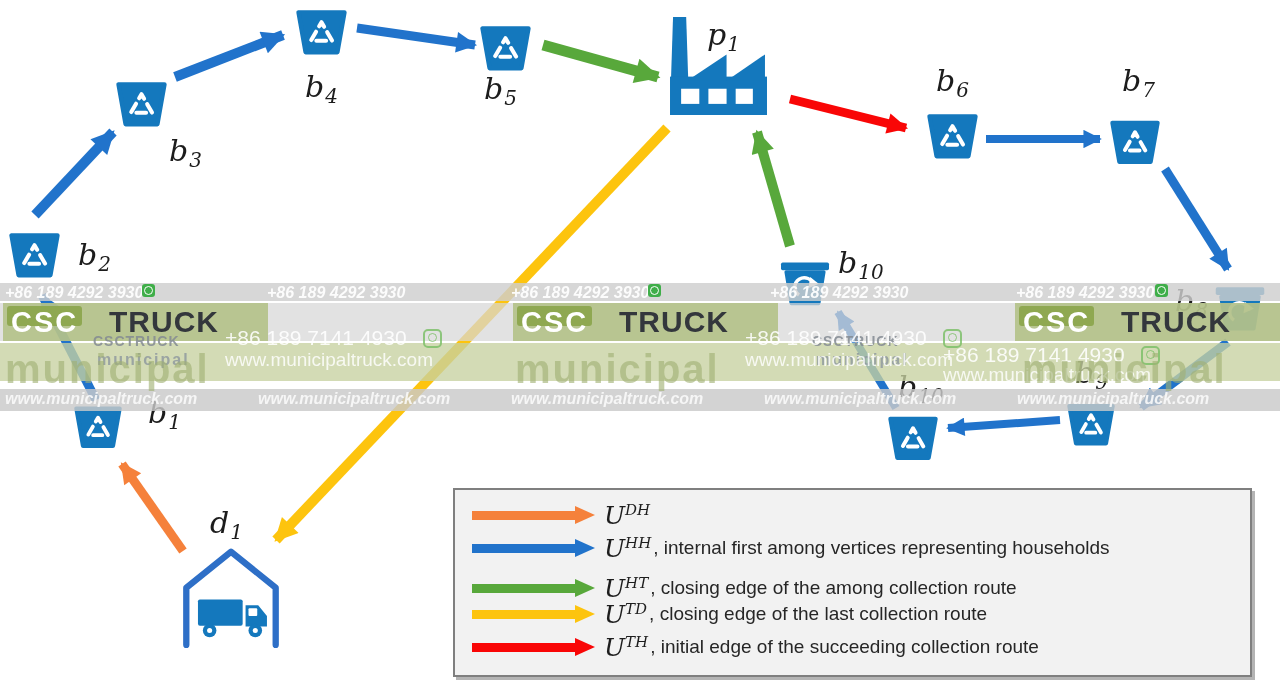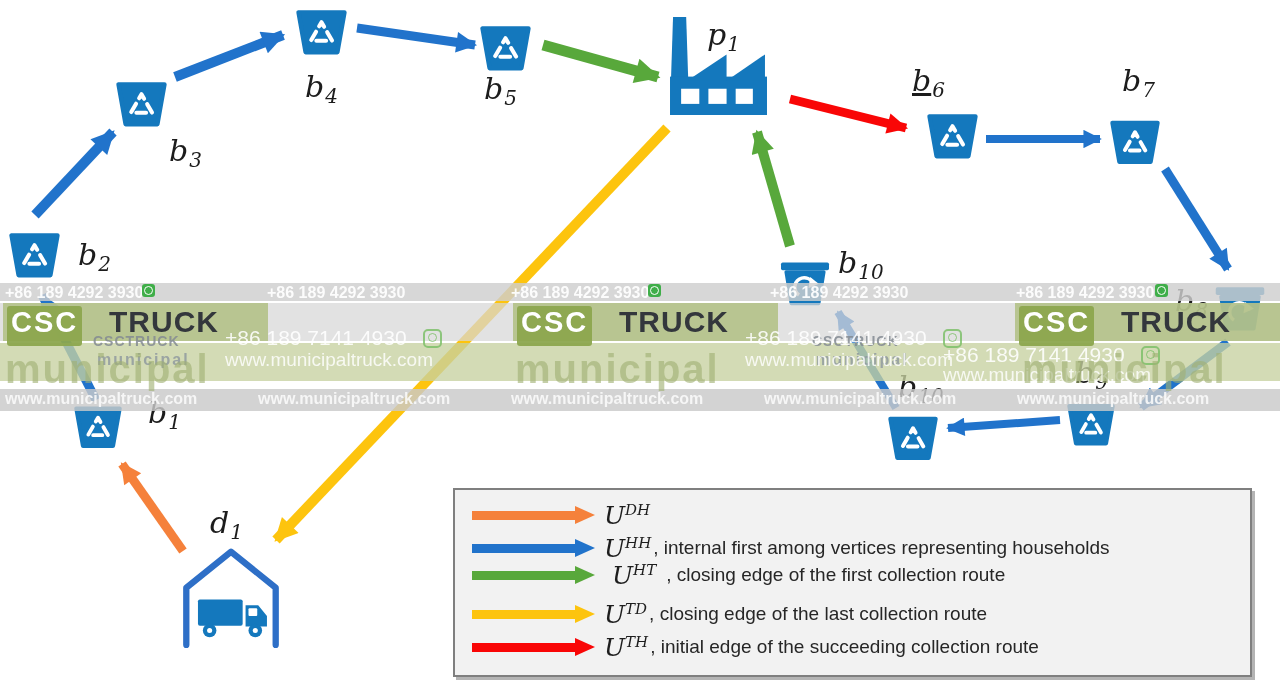--- a/index.html
+++ b/index.html
@@ -14,27 +14,27 @@
   #edge-layer{position:absolute;left:0;top:0;z-index:1;}
   .node{z-index:2;}
   .nlabel{z-index:3;}
   
   .wm{position:absolute;left:0;width:1280px;z-index:5;pointer-events:none;}
   .wm-band-a{top:283px;height:18px;background:rgba(206,206,206,.82);}
   .wm-band-bu{top:303px;height:38px;background:rgba(215,215,215,.72);}
   .wm-band-bl{top:343px;height:38px;background:rgba(199,209,160,.78);}
   .wm-band-c{top:389px;height:22px;background:rgba(201,201,201,.82);}
   .wm-item{position:absolute;white-space:nowrap;z-index:6;pointer-events:none;}
-  .wm-phone-a,.wm-url-c{font-weight:700;font-size:16px;color:rgba(255,255,255,.93);}
+  .wm-phone-a,.wm-url-c{font-style:italic;font-weight:700;font-size:16px;color:rgba(255,255,255,.93);}
   .wm-url-c{color:rgba(250,250,250,.88);}
   .wm-wa{width:13px;height:13px;background:#3fae49;border-radius:3px;display:inline-block;}
   .wm-wa i{display:block;width:7px;height:7px;margin:2px auto 0;border:1.6px solid #fff;border-radius:50%;}
   .wm-wa-ring{width:15px;height:15px;border:2px solid rgba(120,190,100,.8);border-radius:5px;}
   .wm-green-tile{position:absolute;top:303px;height:38px;background:rgba(172,189,122,.78);z-index:5;}
-  .wm-chip{position:absolute;top:306px;height:40px;background:rgba(140,167,78,.95);border-radius:3px;
+  .wm-chip{position:absolute;top:306px;height:20px;background:rgba(140,167,78,.95);border-radius:3px;
            color:#fff;font-weight:800;font-size:29px;letter-spacing:2px;line-height:32px;
            padding:0 4px;z-index:6;}
   .wm-truck{position:absolute;top:305px;font-weight:800;font-size:30px;letter-spacing:1px;
             color:#33373c;z-index:6;}
   .wm-stack-a{font-weight:700;font-size:14px;letter-spacing:1px;color:rgba(130,138,146,.85);}
   .wm-stack-b{font-weight:600;font-size:16px;letter-spacing:2px;color:rgba(140,150,158,.8);}
   .wm-phone-b{font-weight:400;font-size:21px;color:rgba(255,255,255,.88);}
   .wm-url-b{font-weight:400;font-size:19px;color:rgba(255,255,255,.82);}
   .wm-muni{font-weight:600;font-size:40px;letter-spacing:2px;color:rgba(160,176,114,.62);}
   
@@ -124,21 +124,21 @@
   <path d="M30,18 L42,39 H18 Z" fill="none" stroke="#fff" stroke-width="4.6" stroke-linejoin="round" stroke-linecap="round" stroke-dasharray="11 7" stroke-dashoffset="5"></path>
         </svg>
       </div>
       <div class="nlabel" style="left: 484px; top: 74px;"><span>b</span><span class="sub">5</span></div>
       <div class="node" style="left: 926px; top: 109px;">
         <svg width="53" height="52" viewBox="0 0 60 56">
   <path d="M4,7 H56 L48,52 H12 Z" fill="#1478bd" stroke="#1478bd" stroke-width="5" stroke-linejoin="round"></path>
   <path d="M30,18 L42,39 H18 Z" fill="none" stroke="#fff" stroke-width="4.6" stroke-linejoin="round" stroke-linecap="round" stroke-dasharray="11 7" stroke-dashoffset="5"></path>
         </svg>
       </div>
-      <div class="nlabel" style="left: 912px; top: 66px; text-decoration: underline;"><span>b</span><span class="sub">6</span></div>
+      <div class="nlabel" style="left: 936px; top: 66px;"><span>b</span><span class="sub">6</span></div>
       <div class="node" style="left: 1109px; top: 116px;">
         <svg width="52" height="50" viewBox="0 0 60 56">
   <path d="M4,7 H56 L48,52 H12 Z" fill="#1478bd" stroke="#1478bd" stroke-width="5" stroke-linejoin="round"></path>
   <path d="M30,18 L42,39 H18 Z" fill="none" stroke="#fff" stroke-width="4.6" stroke-linejoin="round" stroke-linecap="round" stroke-dasharray="11 7" stroke-dashoffset="5"></path>
         </svg>
       </div>
       <div class="nlabel" style="left: 1122px; top: 66px;"><span>b</span><span class="sub">7</span></div>
       <div class="node" style="left: 1214px; top: 283px;">
         <svg width="52" height="50" viewBox="0 0 60 56">
   <rect x="2" y="4" width="56" height="9" rx="2" fill="#1478bd"></rect>
@@ -270,29 +270,29 @@
       <div class="lrow" style="top: 46px;">
         <span class="larrow">
       <span class="shaft" style="background:#2173cb"></span>
       <span class="head" style="border-left-color:#2173cb"></span>
     </span>
     <span class="lsym">
       <span>U</span><span class="lsup">HH</span>
     </span>
     <span class="ldesc">, internal first among vertices representing households</span>
       </div>
-      <div class="lrow" style="top: 73px; gap: 8px;">
+      <div class="lrow" style="top: 86px;">
         <span class="larrow">
       <span class="shaft" style="background:#58a83b"></span>
       <span class="head" style="border-left-color:#58a83b"></span>
     </span>
     <span class="lsym">
       <span>U</span><span class="lsup">HT</span>
     </span>
-    <span class="ldesc">, closing edge of the first collection route</span>
+    <span class="ldesc">, closing edge of the among collection route</span>
       </div>
       <div class="lrow" style="top: 112px;">
         <span class="larrow">
       <span class="shaft" style="background:#fdc40e"></span>
       <span class="head" style="border-left-color:#fdc40e"></span>
     </span>
     <span class="lsym">
       <span>U</span><span class="lsup">TD</span>
     </span>
     <span class="ldesc">, closing edge of the last collection route</span>

